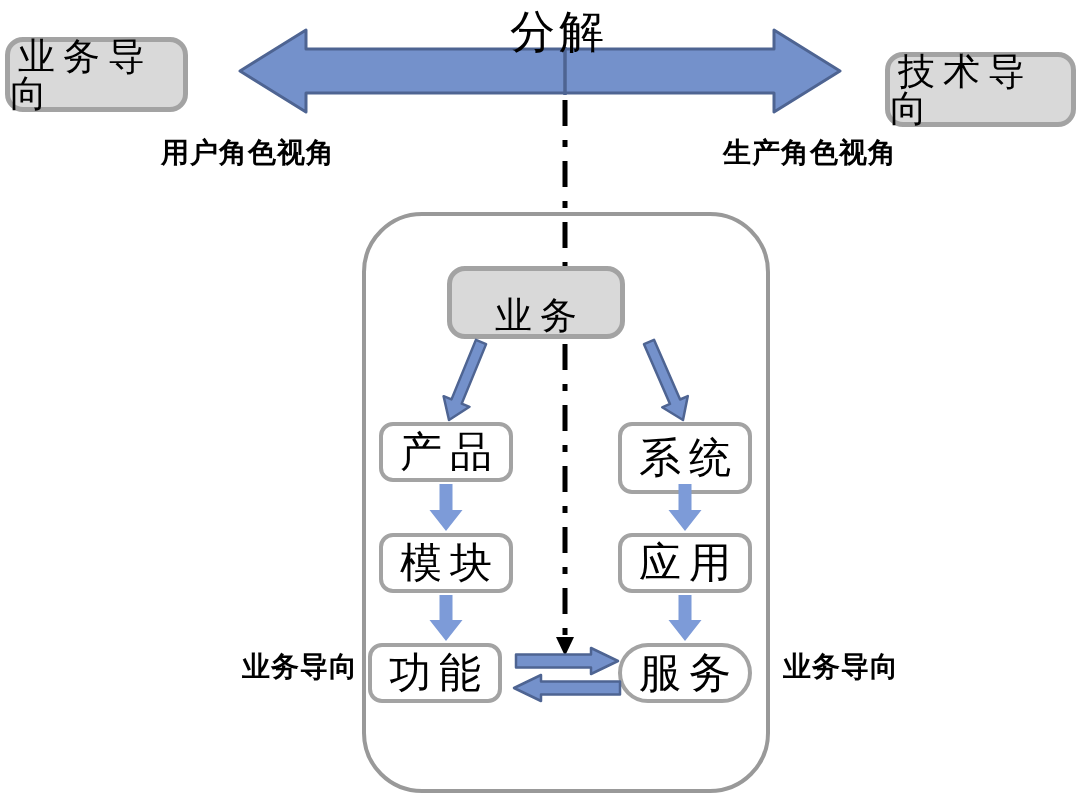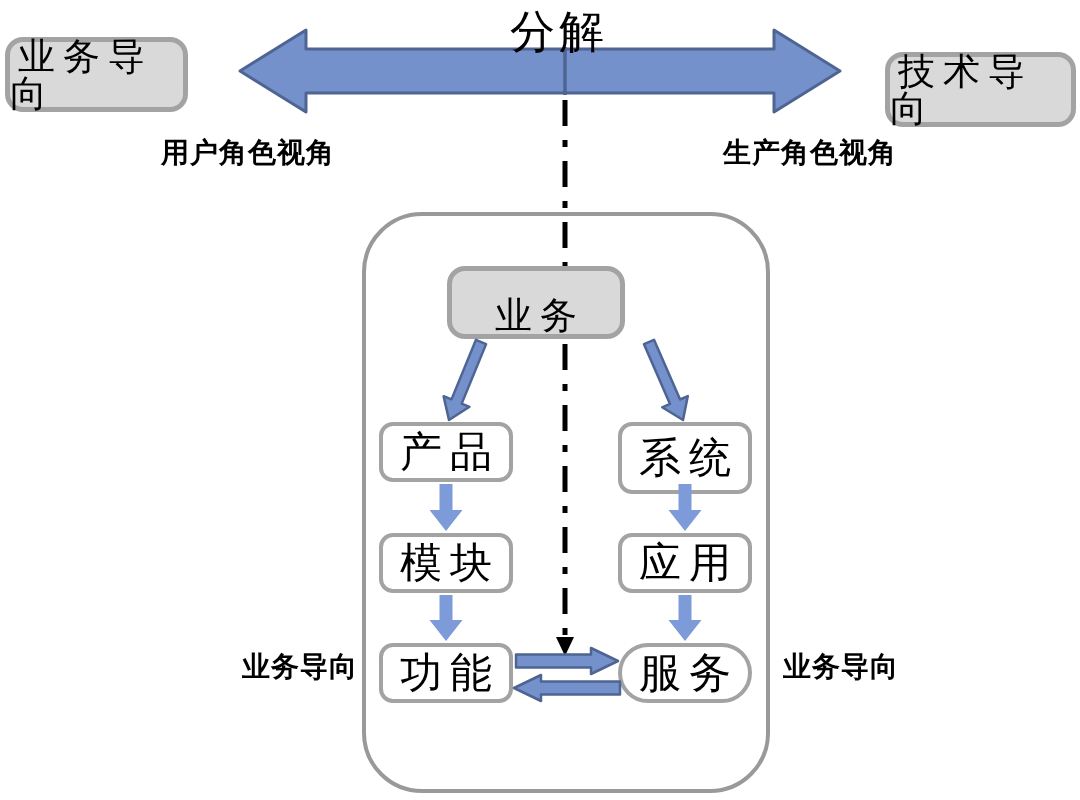--- a/index.html
+++ b/index.html
@@ -93,21 +93,21 @@
   <div class="box gray" style="left:447px;top:266px;width:178px;height:73px;align-items:flex-end;">
     <span>业务</span>
   </div>
 
   <div class="box" style="left:379px;top:422px;width:134px;height:60px;">
     <span>产品</span>
   </div>
   <div class="box" style="left:379px;top:533px;width:134px;height:60px;">
     <span>模块</span>
   </div>
-  <div class="box" style="left:379px;top:643px;width:134px;height:60px;text-align:center;">
+  <div class="box" style="left:368px;top:643px;width:134px;height:60px;text-align:center;">
     <span>功能</span>
   </div>
 
   <div class="box" style="left:618px;top:422px;width:134px;height:72px;">
     <span>系统</span>
   </div>
   <div class="box" style="left:618px;top:533px;width:134px;height:60px;align-items:center;">
     <span>应用</span>
   </div>
   <div class="box" style="left:618px;top:643px;width:134px;height:60px;border-radius:30px;">

